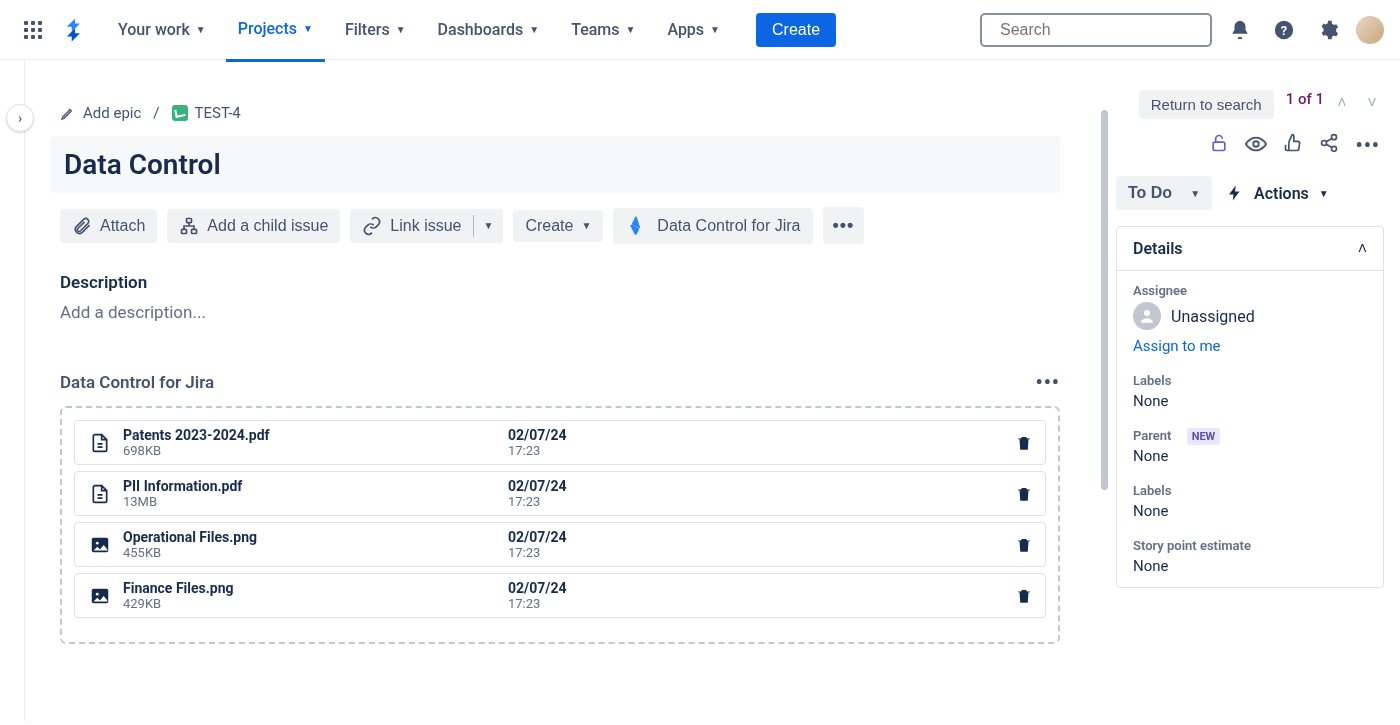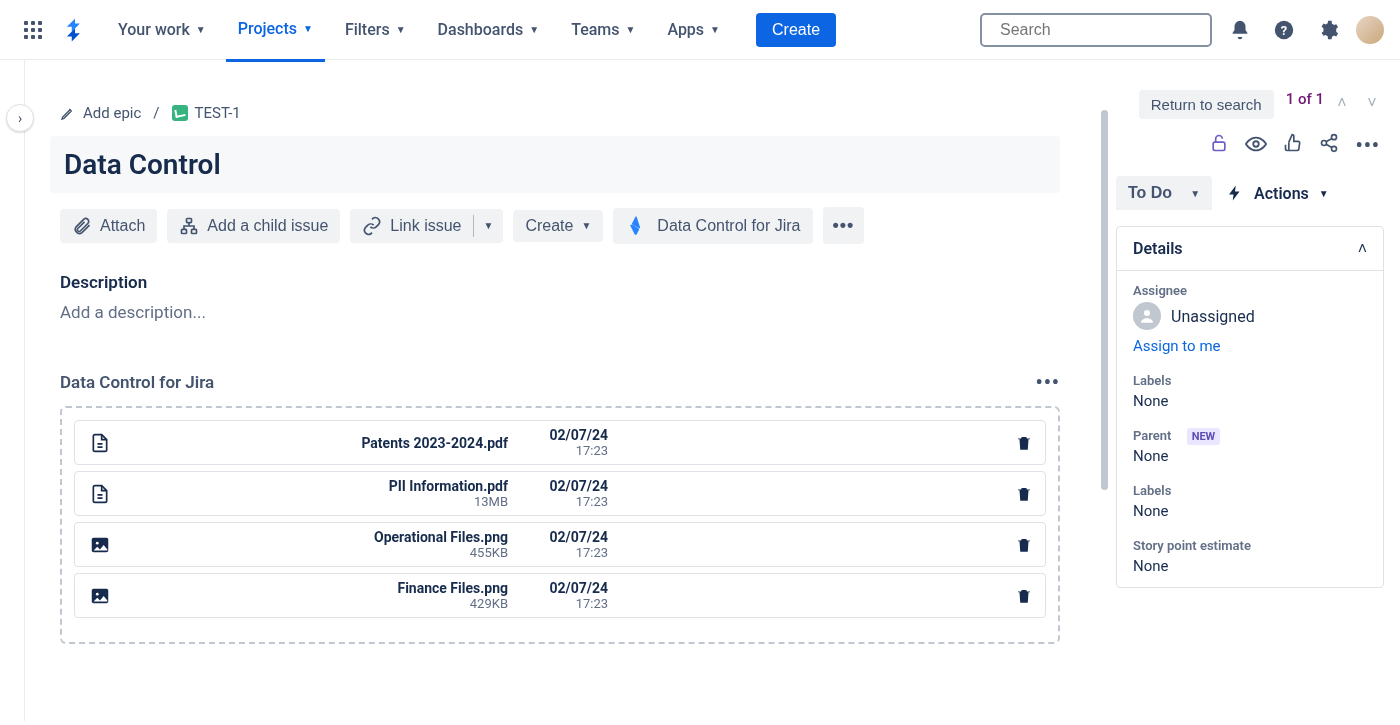--- a/index.html
+++ b/index.html
@@ -98,21 +98,21 @@
 .pill-split .pill-btn.split-part::before { content:""; position:absolute; left:0; top:6px; bottom:6px; width:1px; background:#B3B9C4; }
 .data-control-jira-btn { display:flex; align-items:center; gap:10px; background:#091E420F; border:none; border-radius:4px; padding:7px 12px; font-size:16px; font-weight:500; color:#44546F; cursor:pointer; }
 .atlassian-logo-icon { width:22px; height:22px; }
 .more-dots { background:#091E420F; border:none; border-radius:4px; padding:8px 10px; cursor:pointer; color:#44546F; font-weight:bold; font-size:18px; letter-spacing:1px; }
 .section-heading { font-size:17px; font-weight:600; color:#172B4D; margin-bottom:10px; padding-left:10px; }
 .desc-placeholder { font-size:17px; color:#626F86; padding-left:10px; margin-bottom:48px; cursor:text; }
 .dc-section { padding-left:10px; }
 .dc-header { display:flex; align-items:center; justify-content:space-between; margin-bottom:12px; }
 .dc-title { font-size:17px; font-weight:600; color:#44546F; }
 .dc-more { cursor:pointer; color:#44546F; font-weight:bold; font-size:20px; letter-spacing:1px; }
-.file-container { border:2px dashed #C1C7D0; border-radius:6px; padding:12px;text-align:right; }
+.file-container { border:2px dashed #C1C7D0; border-radius:6px; padding:12px; }
 .file-row { display:flex; align-items:center; border:1px solid #DFE1E6; border-radius:4px; padding:6px 12px; margin-bottom:6px; background:#fff; }
 .file-row:last-of-type { margin-bottom:12px; }
 .file-icon-box { width:26px; margin-right:10px; display:flex; align-items:center; justify-content:center; }
 .file-name-col { flex:1; }
 .file-name { font-size:14px; font-weight:700; color:#172B4D; }
 .file-size { font-size:13px; color:#626F86; }
 .file-date-col { width:100px; font-size:14px; font-weight:700; color:#172B4D; }
 .file-time { font-size:13px; color:#626F86; font-weight:400; }
 .file-trash { width:40px; display:flex; justify-content:flex-end; cursor:pointer; font-size:18px; }
 .aws-add-row { display:flex; align-items:center; justify-content:space-between; margin-top:6px; padding: 0 2px; }
@@ -228,21 +228,21 @@
       <div class="breadcrumb">
         <div class="bc-item">
           <svg width="16" height="16" viewBox="0 0 24 24" fill="none" stroke="#44546F" stroke-width="2">
               <path d="M3 21l3-1 11-11-2-2L4 18l-1 3zM14 6l2 2"></path>
             </svg>
           <span>Add epic</span>
         </div>
         <span>/</span>
         <div class="bc-item">
           <span class="epic-icon-green"></span>
-          <span>TEST-1</span>
+          <span>TEST-4</span>
         </div>
       </div>
 
       <div class="title-block">
         <h1 class="issue-title">Data Control</h1>
       </div>
 
       <div class="action-row">
         <button class="pill-btn">
           <svg width="20" height="20" viewBox="0 0 24 24" fill="none" stroke="#44546F" stroke-width="2">
@@ -296,20 +296,21 @@
           <div id="file-list">
               <div class="file-row">
                 <div class="file-icon-box">
                   <svg width="20" height="22" viewBox="0 0 24 24" fill="none" stroke="#172B4D" stroke-width="2">
                     <path d="M14 2H6a2 2 0 00-2 2v16a2 2 0 002 2h12a2 2 0 002-2V8l-6-6z"></path>
                     <path d="M14 2v6h6M9 13h6M9 17h6"></path>
                   </svg>
                 </div>
                 <div class="file-name-col">
                   <div class="file-name">Patents 2023-2024.pdf</div>
+                  <div class="file-size">698KB</div>
                 </div>
                 <div class="file-date-col">
                   <div>02/07/24</div>
                   <div class="file-time">17:23</div>
                 </div>
                 <div style="flex:1"></div>
                 <div class="file-trash">
                   <svg width="18" height="18" viewBox="0 0 24 24" fill="#172B4D">
                     <path d="M6 7h12l-1 14H7L6 7zm3-3h6l1 2H8l1-2zM4 6h16v1H4z"></path>
                   </svg>

